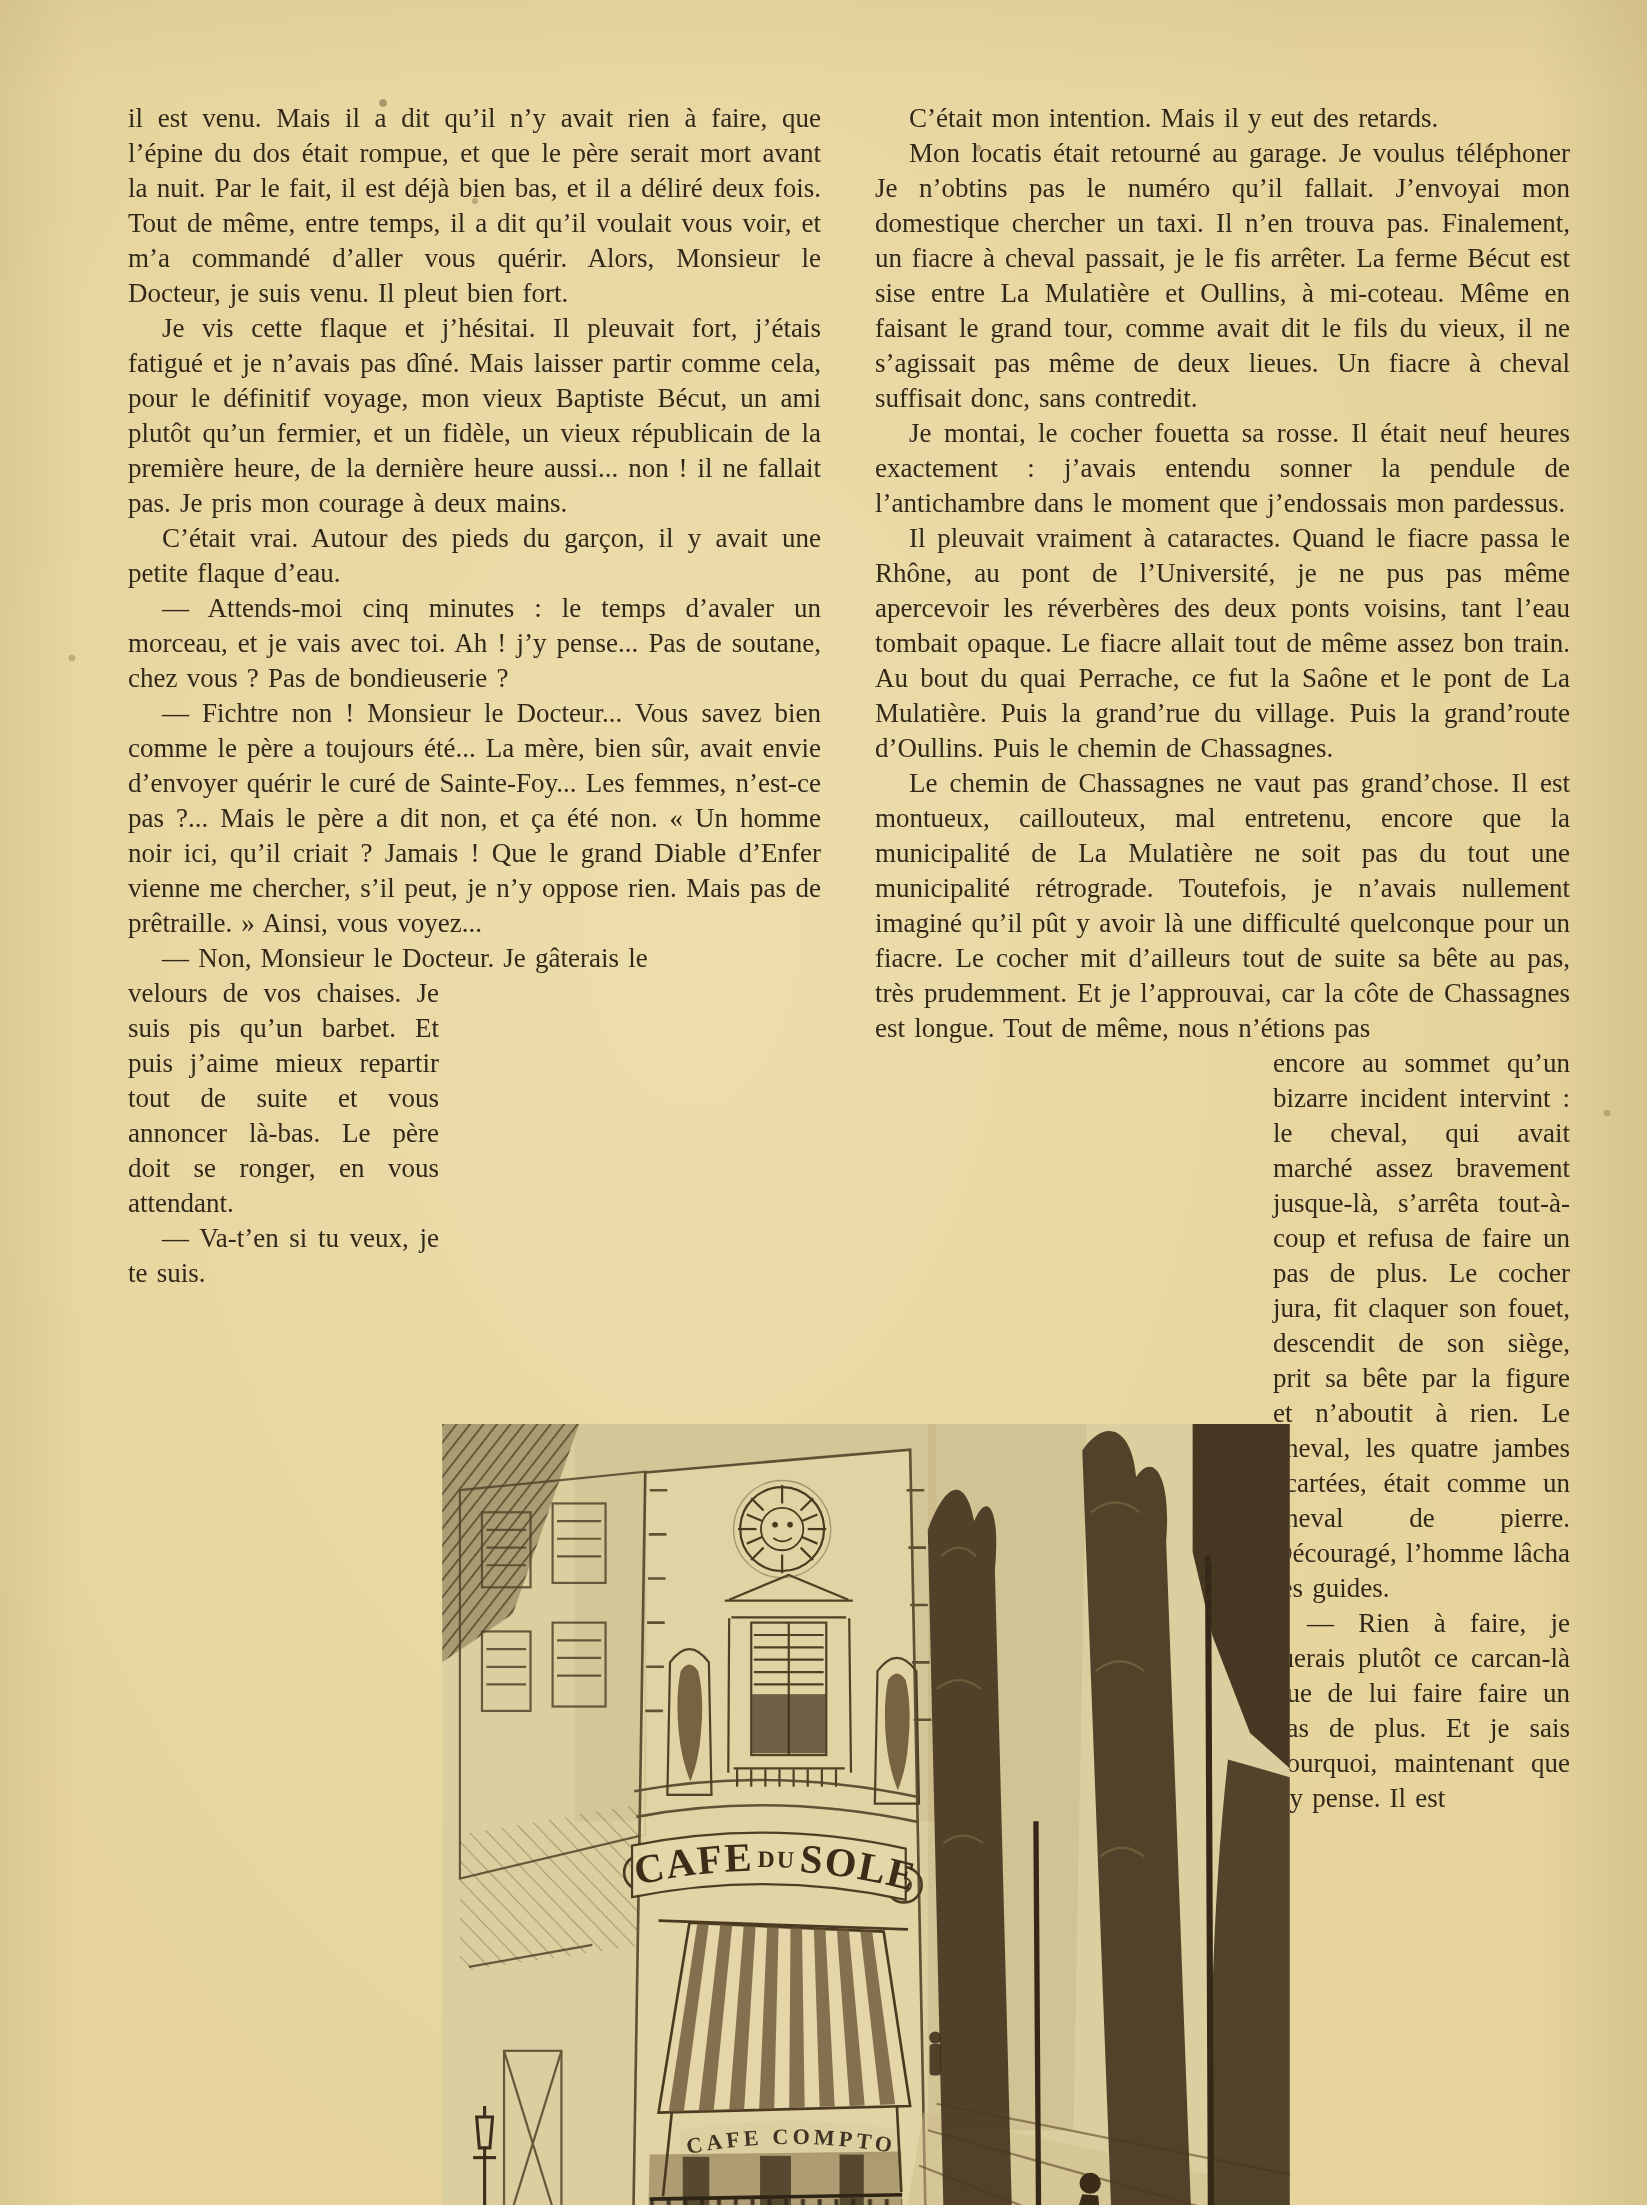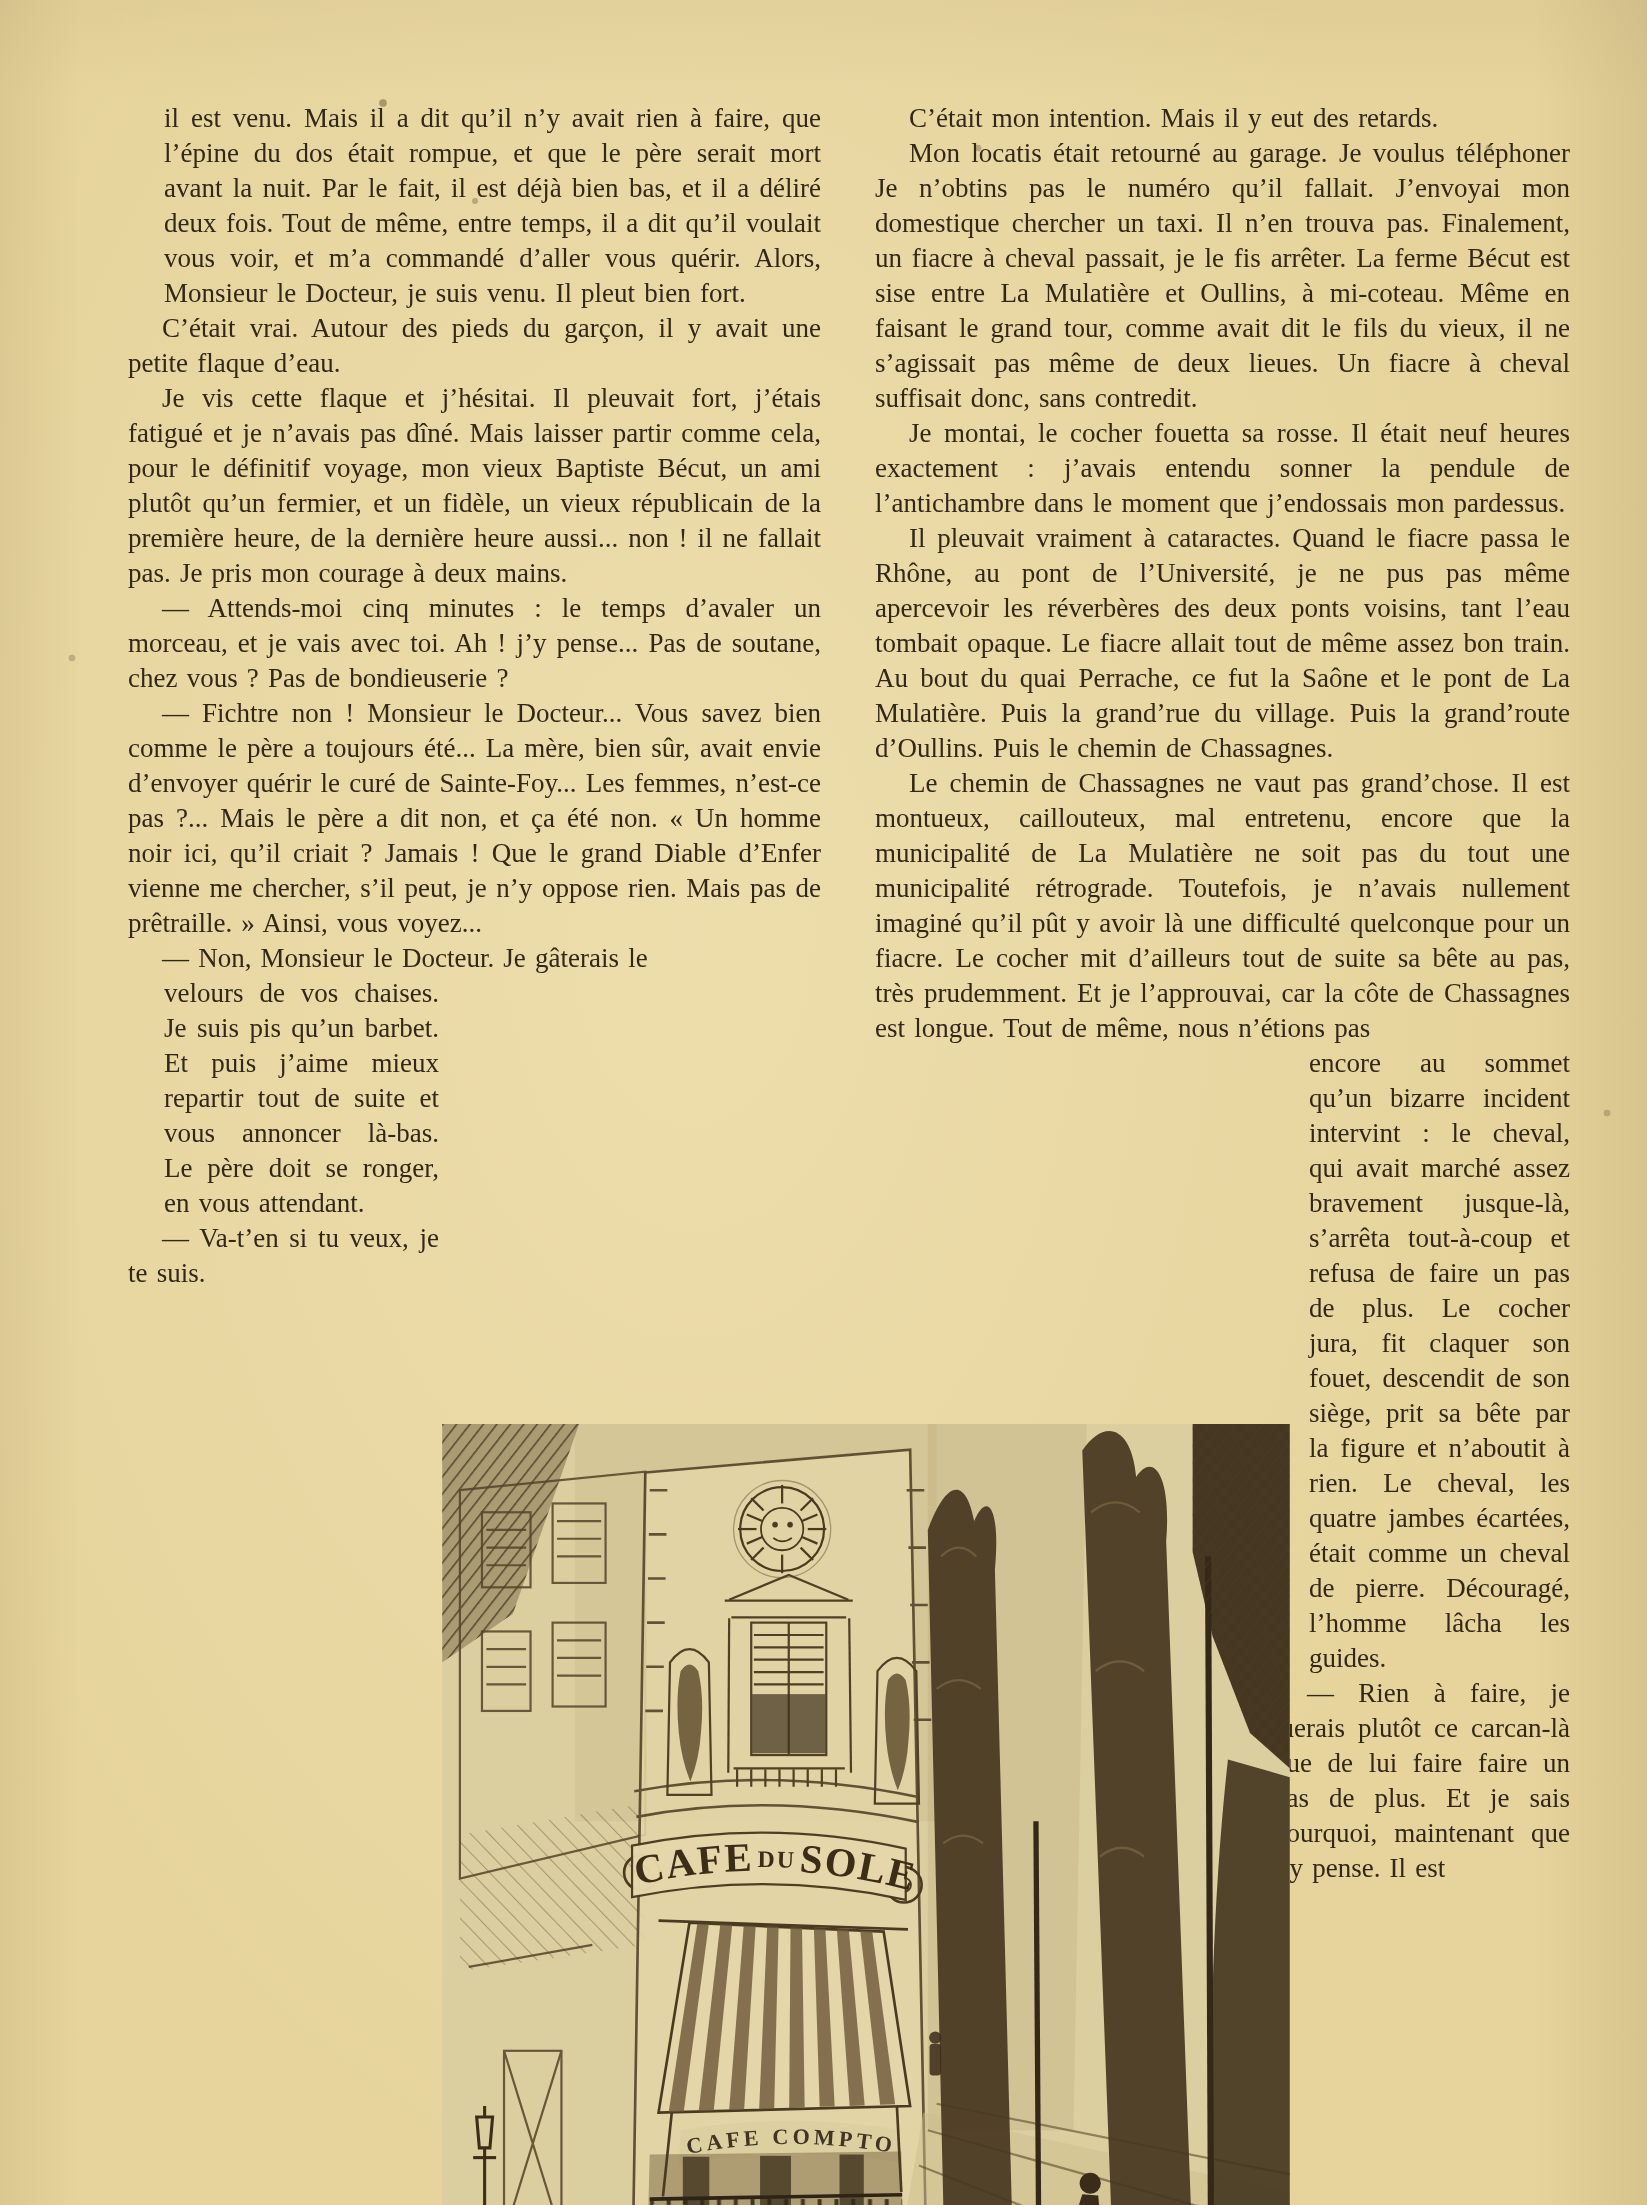--- a/index.html
+++ b/index.html
@@ -18,21 +18,21 @@
   }
   .col{
     position:absolute;top:101px;
     font-size:27px;line-height:35px;
     text-align:justify;
     word-spacing:.09em;
   }
   .col-left{left:128px;width:693px;}
   .col-right{left:875px;width:695px;}
   .block p{margin:0;text-indent:34px;}
-  .block p.cont{text-indent:0;margin-left:36px;}
+  .block p.cont{text-indent:0;}
   .narrow-left{width:311px;}
   .narrow-right{width:297px;margin-left:398px;}
   .illustration{position:absolute;left:442px;top:1424px;width:848px;height:1002px;}
   .illustration svg{display:block;width:100%;height:100%;}
   .specks{
     position:absolute;left:0;top:0;width:3.5px;height:3.5px;background:transparent;
     box-shadow:
       381px 101px 0 1.8px rgba(72,56,30,.40),
       976px 146px 0 1.3px rgba(72,56,30,.30),
       1487px 146px 0 1.3px rgba(72,56,30,.28),
@@ -44,22 +44,22 @@
   }
 </style>
 </head>
 <body>
 
 <div class="page">
 
   <div class="col col-left">
     <div class="block full-left">
         <p class="cont">il est venu. Mais il a dit qu’il n’y avait rien à faire, que l’épine du dos était rompue, et que le père serait mort avant la nuit. Par le fait, il est déjà bien bas, et il a déliré deux fois. Tout de même, entre temps, il a dit qu’il voulait vous voir, et m’a commandé d’aller vous quérir. Alors, Monsieur le Docteur, je suis venu. Il pleut bien fort.</p>
+        <p>Je vis cette flaque et j’hésitai. Il pleuvait fort, j’étais fatigué et je n’avais pas dîné. Mais laisser partir comme cela, pour le définitif voyage, mon vieux Baptiste Bécut, un ami plutôt qu’un fermier, et un fidèle, un vieux républicain de la première heure, de la dernière heure aussi... non ! il ne fallait pas. Je pris mon courage à deux mains.</p>
         <p>C’était vrai. Autour des pieds du garçon, il y avait une petite flaque d’eau.</p>
-        <p>Je vis cette flaque et j’hésitai. Il pleuvait fort, j’étais fatigué et je n’avais pas dîné. Mais laisser partir comme cela, pour le définitif voyage, mon vieux Baptiste Bécut, un ami plutôt qu’un fermier, et un fidèle, un vieux républicain de la première heure, de la dernière heure aussi... non ! il ne fallait pas. Je pris mon courage à deux mains.</p>
         <p>— Attends-moi cinq minutes : le temps d’avaler un morceau, et je vais avec toi. Ah ! j’y pense... Pas de soutane, chez vous ? Pas de bondieuserie ?</p>
         <p>— Fichtre non ! Monsieur le Docteur... Vous savez bien comme le père a toujours été... La mère, bien sûr, avait envie d’envoyer quérir le curé de Sainte-Foy... Les femmes, n’est-ce pas ?... Mais le père a dit non, et ça été non. « Un homme noir ici, qu’il criait ? Jamais ! Que le grand Diable d’Enfer vienne me chercher, s’il peut, je n’y oppose rien. Mais pas de prêtraille. » Ainsi, vous voyez...</p>
         <p>— Non, Monsieur le Docteur. Je gâterais le</p>
       </div>
     <div class="block narrow-left">
         <p class="cont">velours de vos chaises. Je suis pis qu’un barbet. Et puis j’aime mieux repartir tout de suite et vous annoncer là-bas. Le père doit se ronger, en vous attendant.</p>
         <p>— Va-t’en si tu veux, je te suis.</p>
       </div>
   </div>
 

